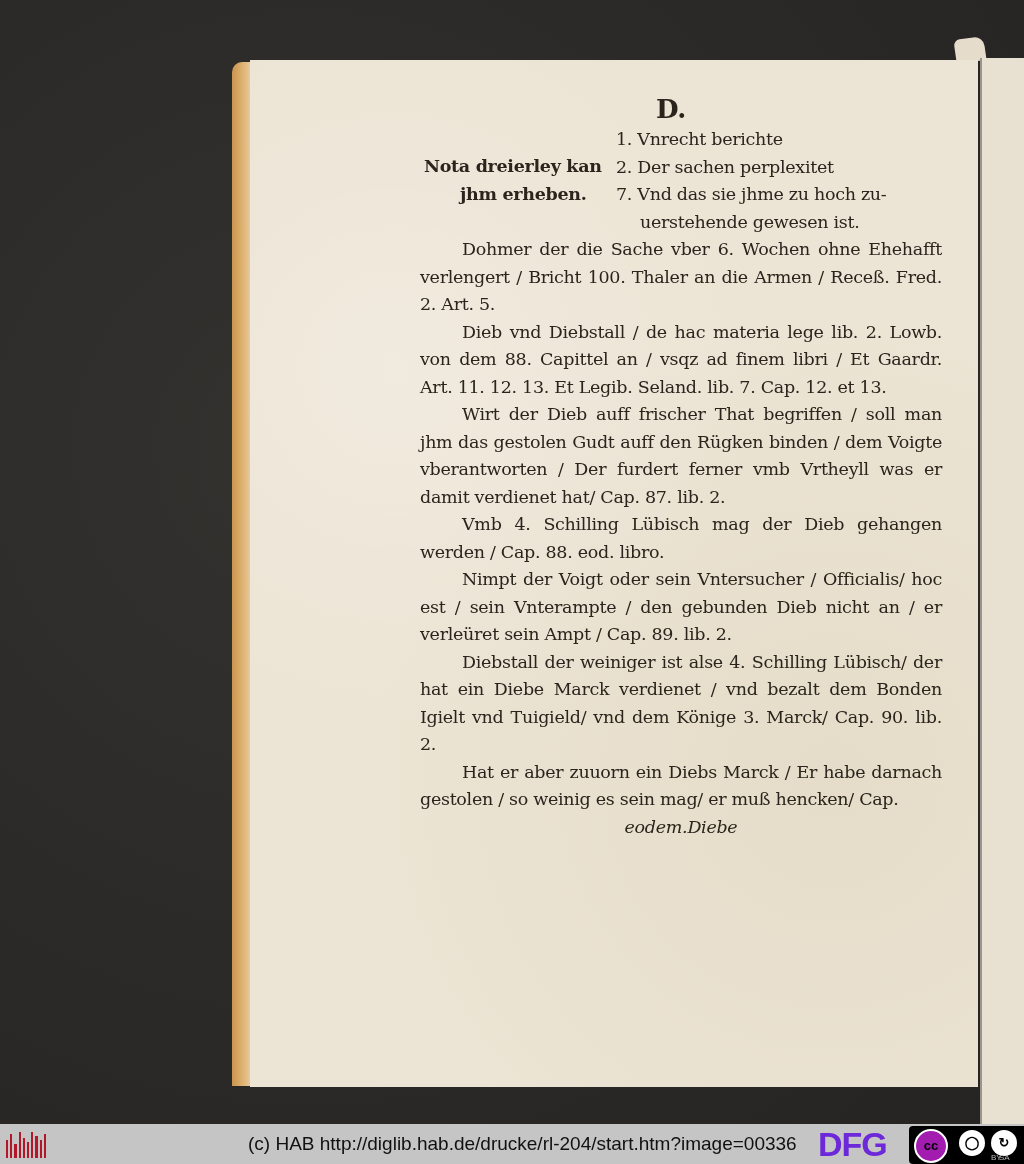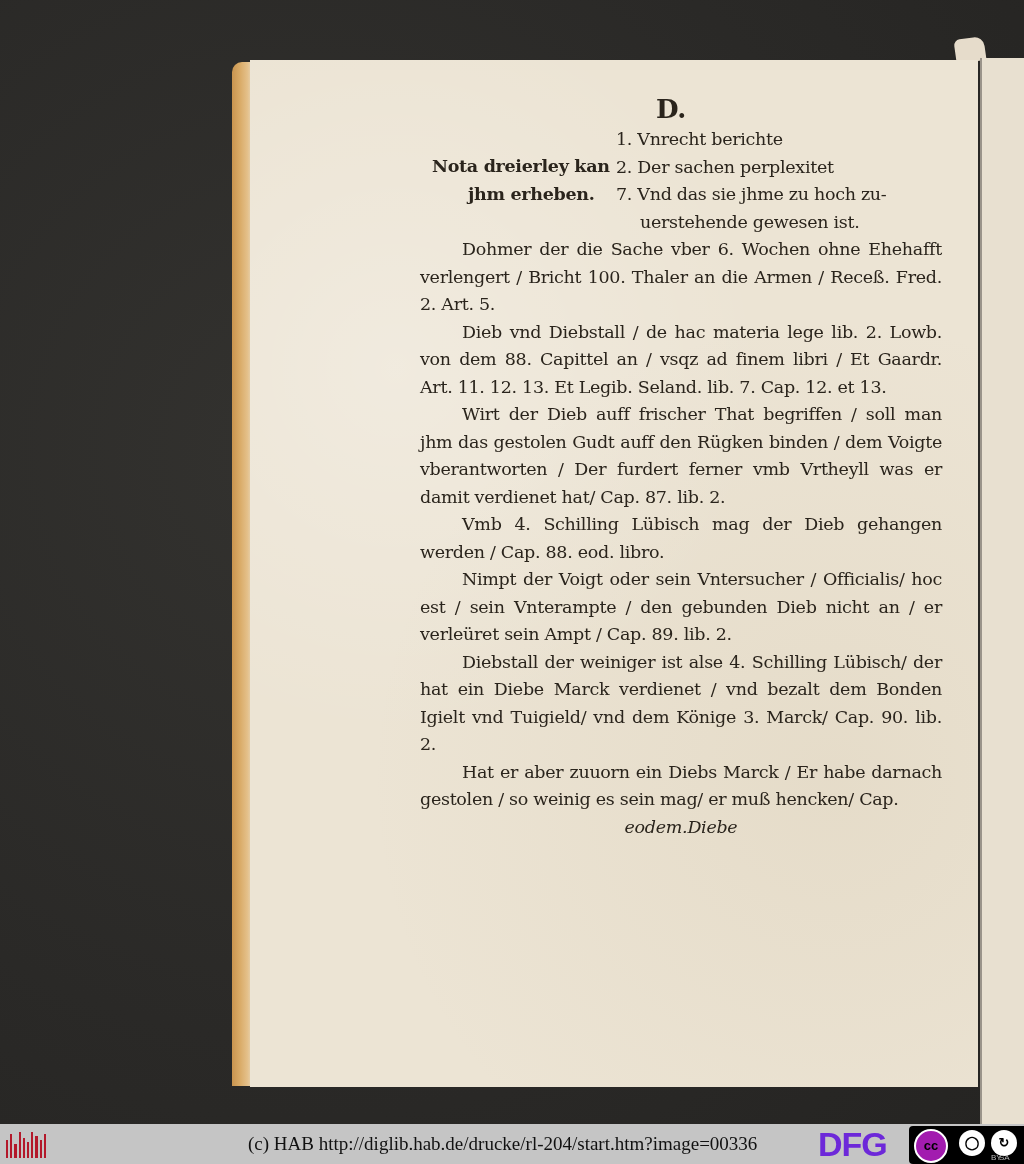--- a/index.html
+++ b/index.html
@@ -42,21 +42,21 @@
     letter-spacing:-0.3px;
   }
   .letter-head {
     text-align:center; font-weight:bold; font-size:26px; height:34px; line-height:34px;
     margin-left:-20px;
   }
   .nota {
     position:relative; height:110px;
   }
   .nota-left {
-    position:absolute; left:12px; top:27px; width:190px; text-align:left;
+    position:absolute; left:4px; top:27px; width:190px; text-align:left;
     font-weight:bold;
   }
   .nota-left div:nth-child(2) { padding-left:36px; }
   .nota-right {
     position:absolute; left:196px; top:0; width:330px;
   }
   .nota-right .cont { padding-left:24px; }
   p.para {
     margin:0; text-align:justify; text-align-last:left;
     text-indent:42px;
@@ -66,21 +66,21 @@
     position:absolute; left:0; top:1124px; width:1024px; height:40px;
     background:#c5c5c5;
   }
   .hab-logo {
     position:absolute; left:6px; top:6px; width:40px; height:28px;
     display:flex; align-items:flex-end; gap:2px;
   }
   .hab-logo span { display:block; width:3px; background:#b3182a; }
   .footer-url {
     position:absolute; left:248px; top:9px;
-    font-family:Liberation Serif, serif; font-size:19px; color:#111;
+    font-family:Liberation Sans, sans-serif; font-size:19px; color:#111;
   }
   .dfg-logo {
     position:absolute; left:818px; top:3px;
     font-family:"Liberation Sans", sans-serif; font-weight:bold; font-size:34px;
     color:#6d28d9; letter-spacing:-1px; line-height:34px;
   }
   .cc-badge {
     position:absolute; left:909px; top:2px; width:115px; height:38px;
     background:#000; border-radius:4px 0 0 4px;
   }

